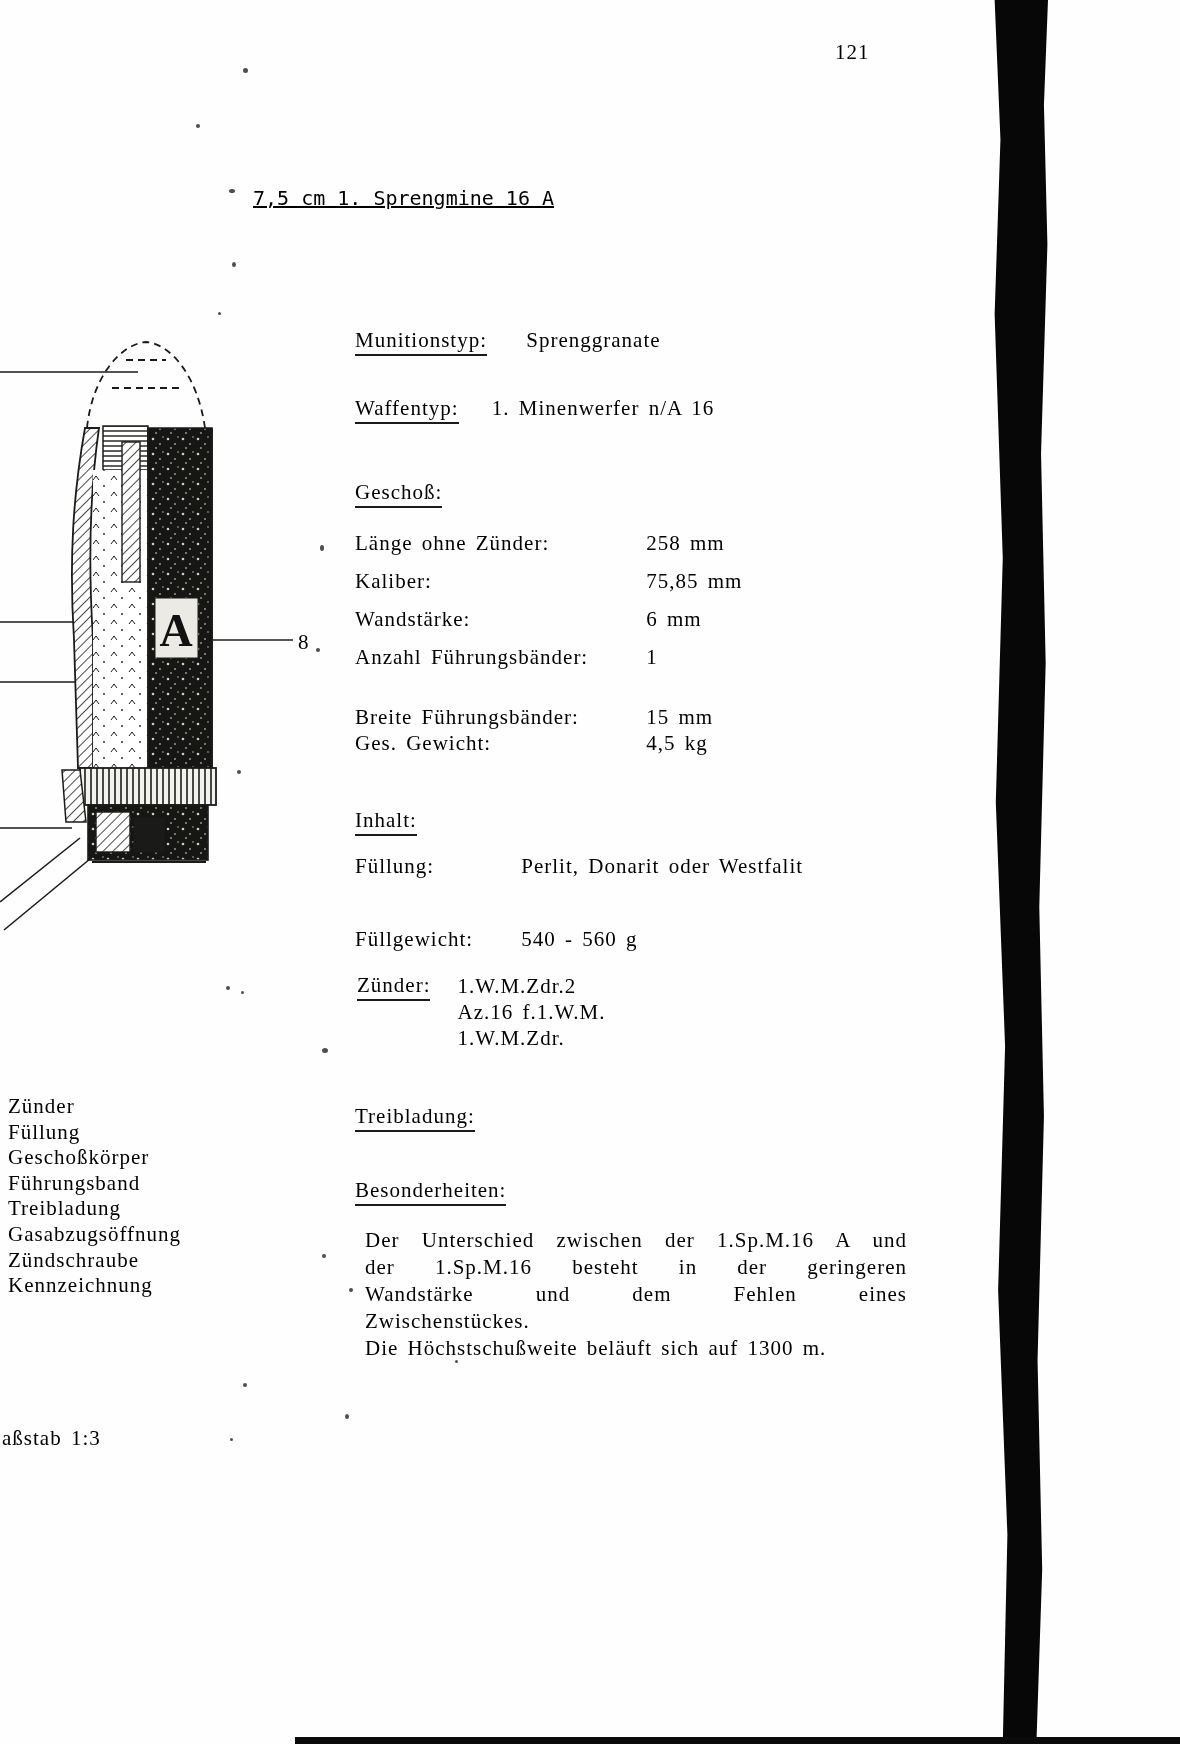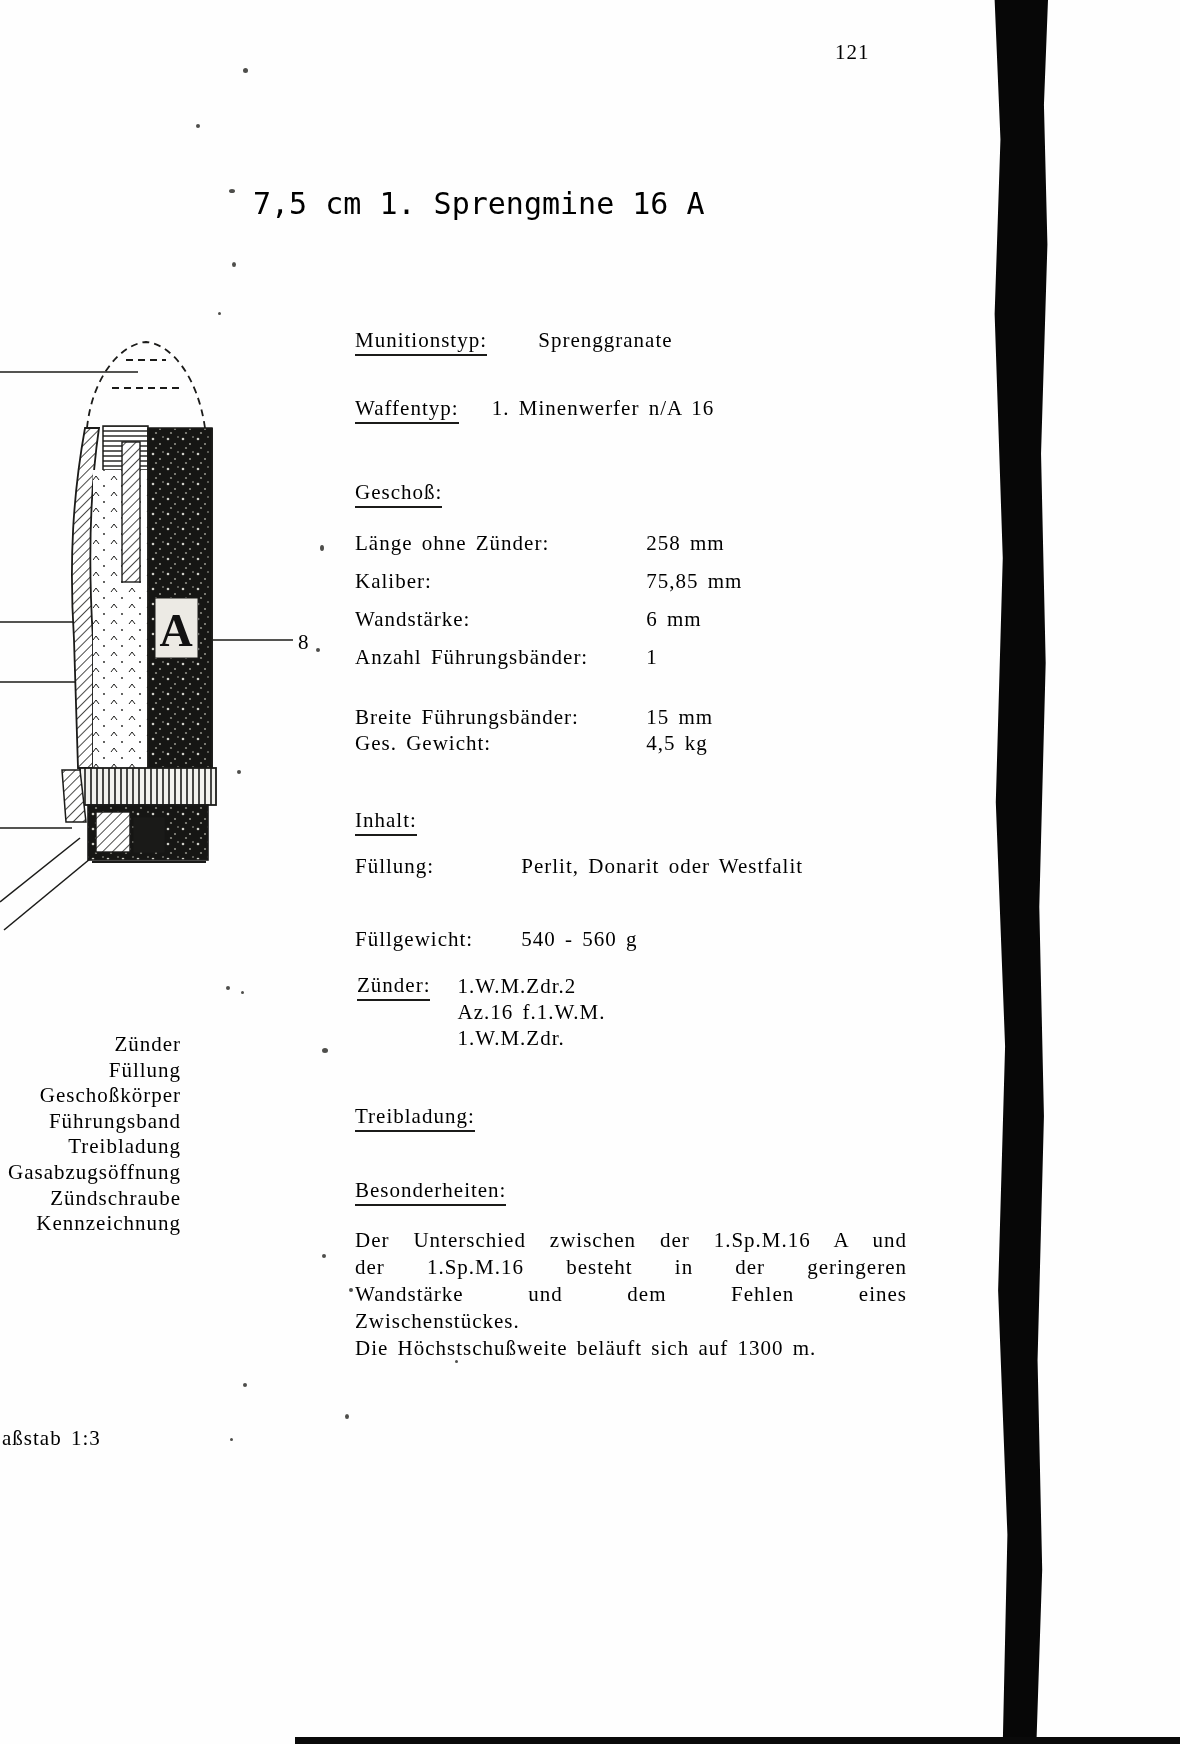--- a/index.html
+++ b/index.html
@@ -6,38 +6,38 @@
   .sheet{position:relative;width:1180px;height:1744px;background:#fefefe;overflow:hidden;
          font-family:"Liberation Serif", serif;color:#000000;}
   .abs{position:absolute;}
   .serif{font-family:"Liberation Serif", serif;font-size:21px;letter-spacing:1px;word-spacing:3px;}
   .mono{font-family:"DejaVu Sans Mono", monospace;}
   .u{display:inline-block;border-bottom:2px solid #1b1b19;padding-bottom:1px;}
   .spec-row{position:absolute;left:355px;width:510px;white-space:nowrap;}
   .spec-label{display:inline-block;width:282px;}
   .inh-label{display:inline-block;width:157px;}
   .para{position:absolute;left:355px;top:1228px;width:552px;}
-  .para-line{height:27px;white-space:nowrap;}
+  .para-line{height:27px;white-space:nowrap;margin-left:10px;}
   .para-line.just{text-align:justify;text-align-last:justify;white-space:normal;}
   .left-labels div{line-height:25.6px;}
   .speck{position:absolute;background:#2f2f2c;border-radius:50%;opacity:.85;}
   .gutter-bar{position:absolute;top:0;left:990px;width:58px;height:1744px;background:#070707;
     clip-path:polygon(8% 0,100% 0,93% 6%,99% 14%,88% 26%,96% 38%,85% 52%,93% 64%,82% 78%,90% 90%,80% 100%,
                       22% 100%,30% 88%,14% 74%,26% 60%,10% 46%,22% 32%,8% 18%,18% 8%);}
   .bottom-strip{position:absolute;left:295px;top:1737px;width:885px;height:7px;background:#0a0a0a;}
   svg text{font-family:"Liberation Serif", serif;}
 </style>
 </head>
 <body>
 
 <div class="sheet">
 
   <div class="abs serif" style="left:835px;top:40px;">121</div>
 
-  <div class="abs mono" style="left:253px;top:186px;font-size:30px;">7,5 cm  1. Sprengmine 16 A</div>
+  <div class="abs mono" style="left:253px;top:186px;font-size:20px;text-decoration:underline;">7,5 cm  1. Sprengmine 16 A</div>
 
   <svg class="abs" style="left:0;top:330px;" width="345" height="650" viewBox="0 0 345 650">
     <defs>
       <pattern id="hatch" width="7" height="7" patternUnits="userSpaceOnUse" patternTransform="rotate(45)">
         <rect width="7" height="7" fill="#ffffff"></rect>
           <line x1="0" y1="0" x2="0" y2="7" stroke="#1b1b19" stroke-width="1.6"></line>
       </pattern>
       <pattern id="hlines" width="6" height="5" patternUnits="userSpaceOnUse">
         <rect width="6" height="5" fill="#ffffff"></rect>
           <line x1="0" y1="1" x2="6" y2="1" stroke="#1b1b19" stroke-width="1.4"></line>
@@ -95,21 +95,21 @@
     <rect x="88" y="475" width="120" height="55" fill="url(#speckle)" stroke="#1b1b19" stroke-width="1.6"></rect>
     <rect x="96" y="482" width="34" height="40" fill="url(#hatch)" stroke="#1b1b19" stroke-width="1.4"></rect>
     <rect x="134" y="488" width="30" height="34" fill="#1a1a18" stroke="#1b1b19" stroke-width="1.2"></rect>
     <line x1="92" y1="532" x2="206" y2="532" stroke="#1b1b19" stroke-width="2"></line>
   </svg>
 
   <div class="abs serif" style="left:298px;top:630px;">8</div>
 
   <div class="abs serif" style="left:355px;top:328px;white-space:nowrap;">
     <span class="u">Munitionstyp:</span>
-    <span style="margin-left:42px;">Sprenggranate</span>
+    <span style="margin-left:30px;">Sprenggranate</span>
   </div>
 
   <div class="abs serif" style="left:355px;top:396px;white-space:nowrap;">
     <span class="u">Waffentyp:</span>
     <span style="margin-left:24px;">1. Minenwerfer n/A 16</span>
   </div>
 
   <div class="abs serif" style="left:355px;top:480px;text-align:right;">
     <span class="u">Geschoß:</span>
   </div>
@@ -167,21 +167,21 @@
     <span class="u">Besonderheiten:</span>
   </div>
   <div class="para serif">
     <div class="para-line just">Der Unterschied zwischen der 1.Sp.M.16 A und</div>
     <div class="para-line just">der 1.Sp.M.16 besteht in der geringeren</div>
     <div class="para-line just">Wandstärke und dem Fehlen eines</div>
     <div class="para-line">Zwischenstückes.</div>
     <div class="para-line">Die Höchstschußweite beläuft sich auf 1300 m.</div>
   </div>
 
-  <div class="abs serif left-labels" style="left:8px;top:1032px;text-align:right;">
+  <div class="abs serif left-labels" style="left:8px;top:1094px;">
     <div>Zünder</div>
     <div>Füllung</div>
     <div>Geschoßkörper</div>
     <div>Führungsband</div>
     <div>Treibladung</div>
     <div>Gasabzugsöffnung</div>
     <div>Zündschraube</div>
     <div>Kennzeichnung</div>
   </div>
 

